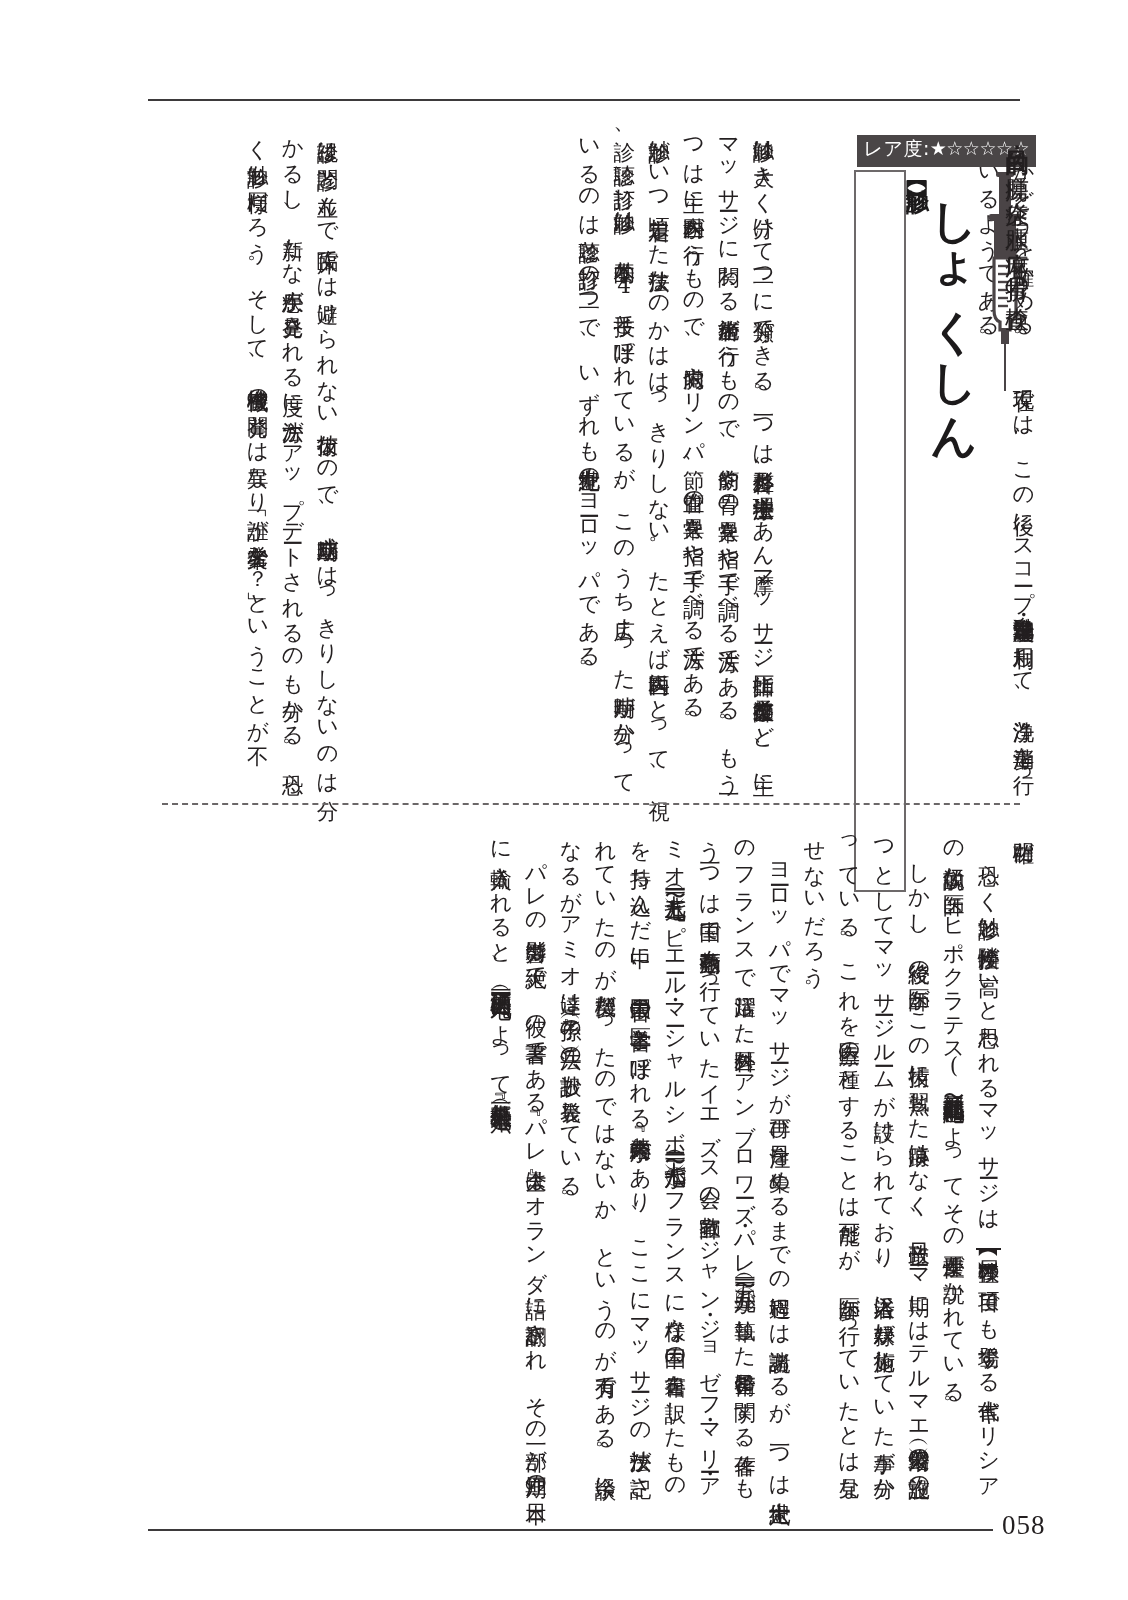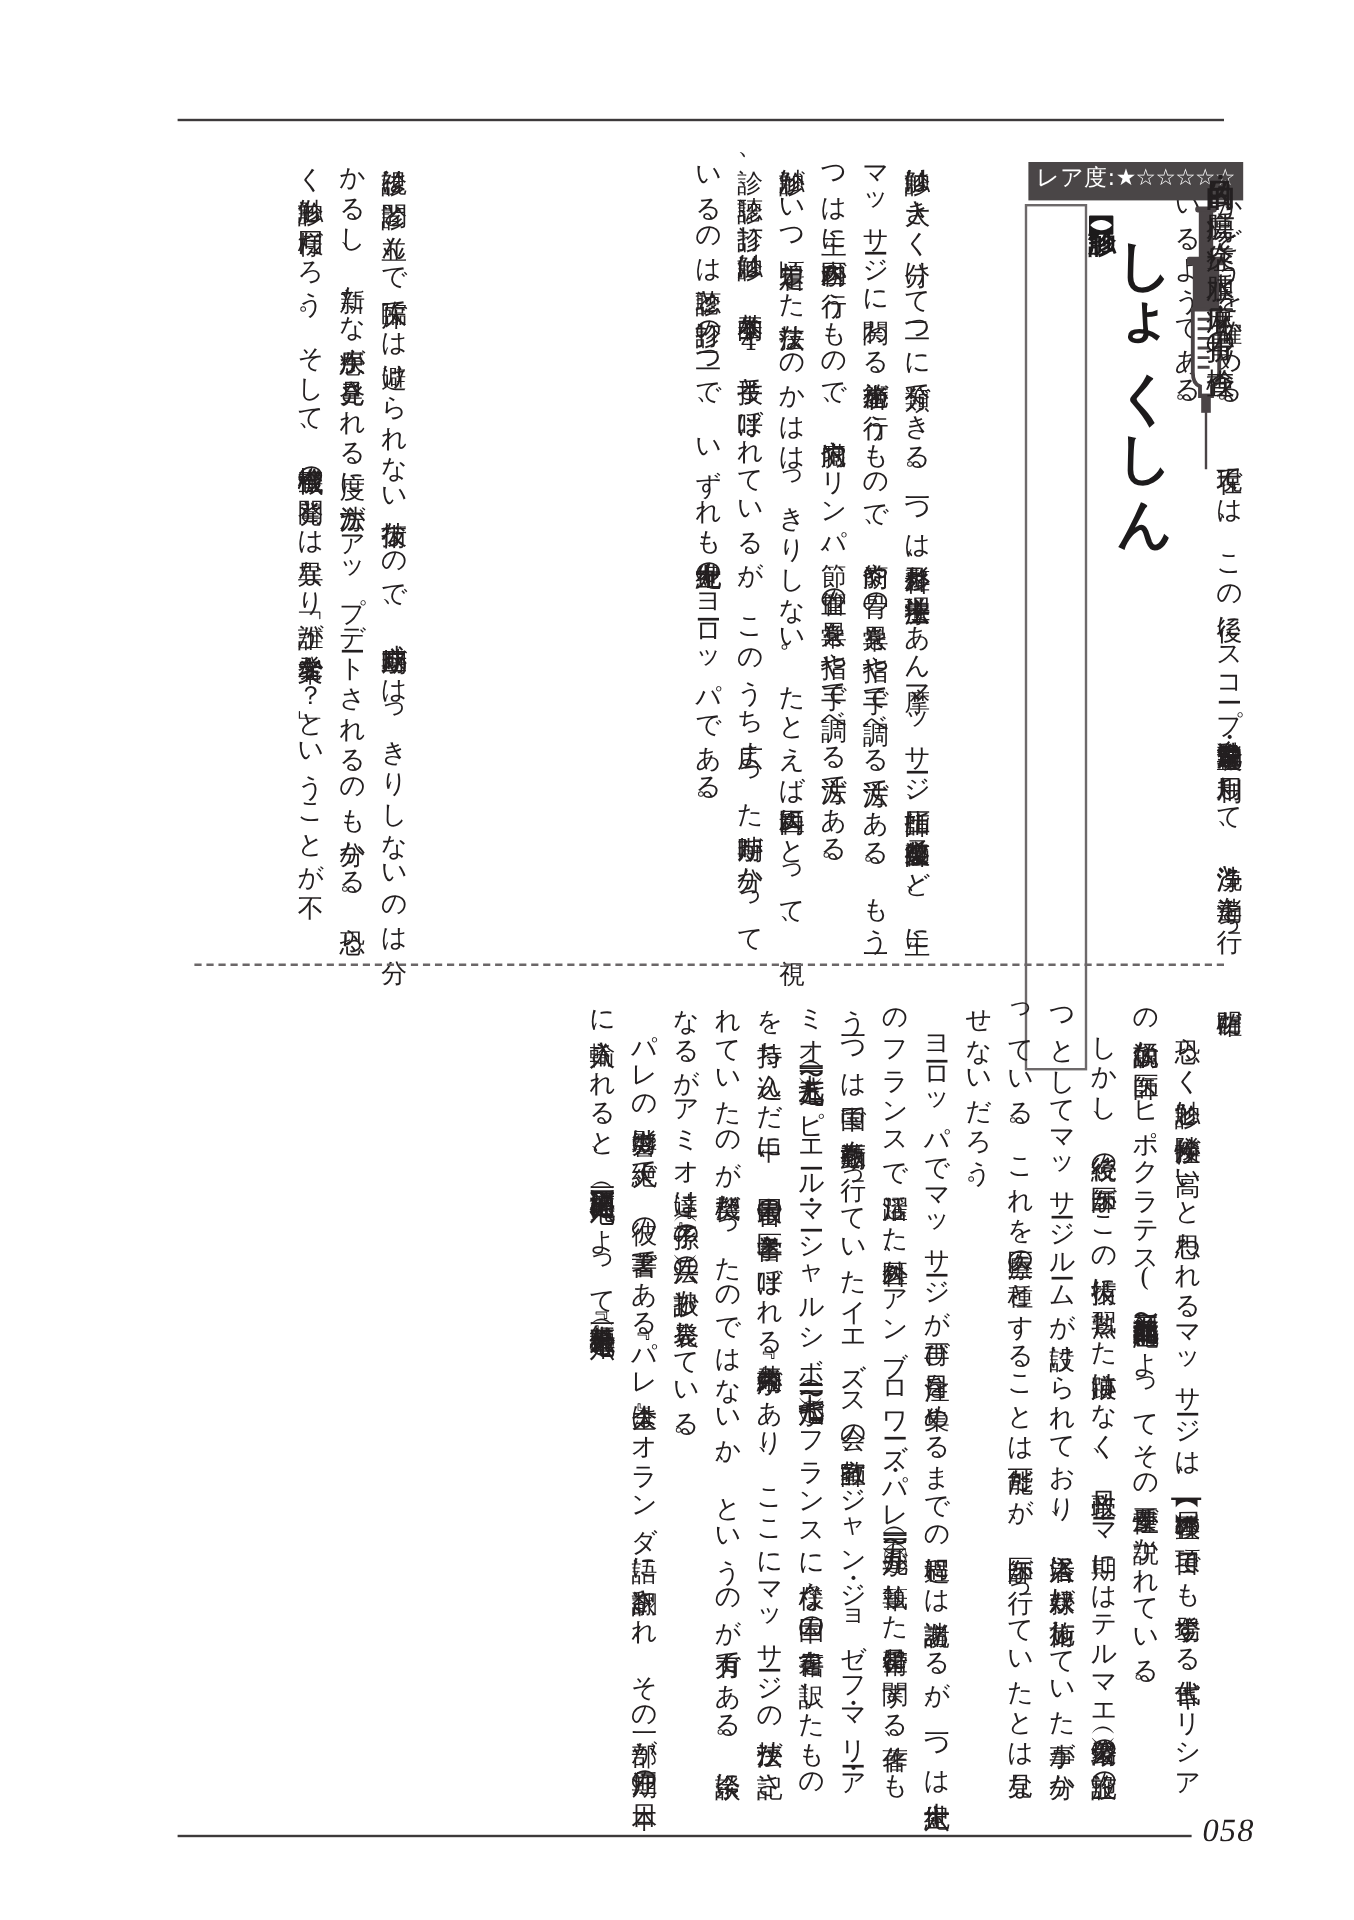--- a/index.html
+++ b/index.html
@@ -38,21 +38,20 @@
     background: #3d3a3b;
   }
   .page-number {
     position: absolute;
     left: 1002px;
     top: 1510px;
     font-family: "Liberation Serif", "DejaVu Serif", serif;
     font-size: 27px;
     letter-spacing: 1px;
     color: #231f20;
-    font-style: italic;
   }
 
   
   .divider-dashed {
     position: absolute;
     left: 162px;
     top: 803px;
     width: 858px;
     height: 0;
     border-top: 2px dashed #6b6768;

